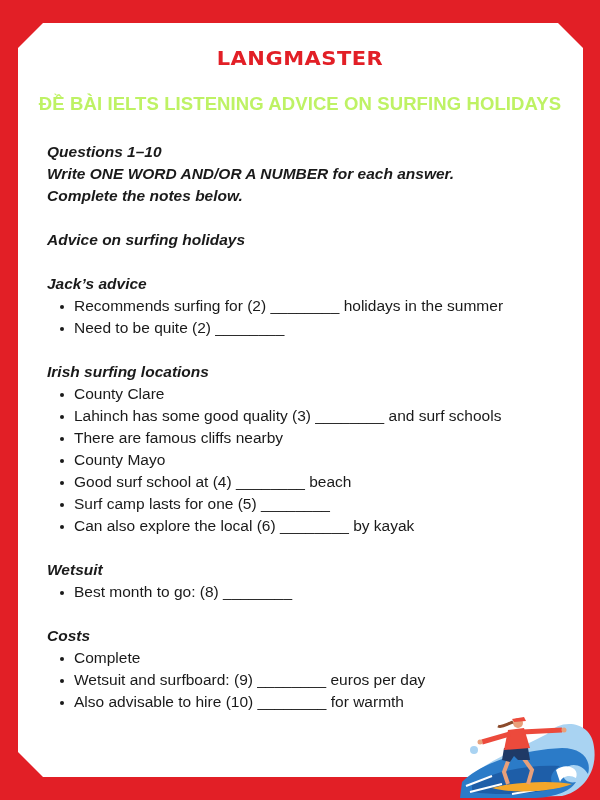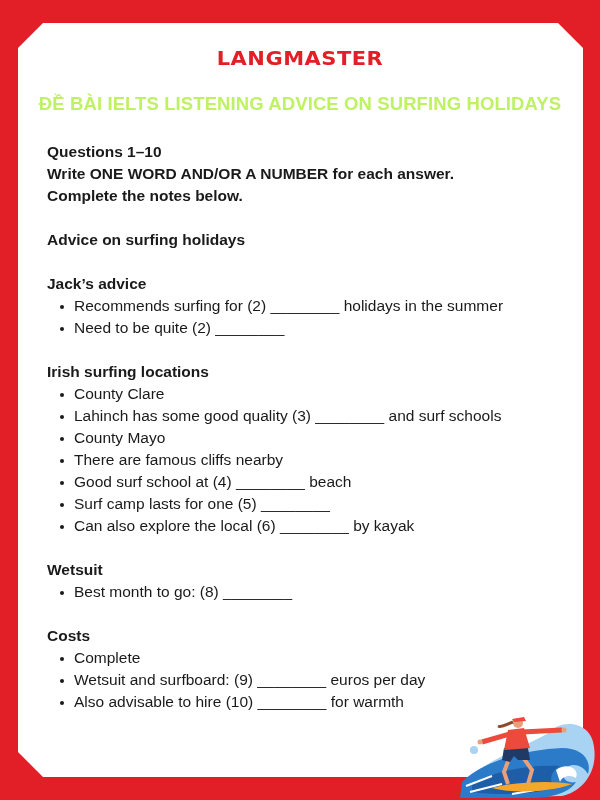--- a/index.html
+++ b/index.html
@@ -27,21 +27,21 @@
     position: absolute; top: 93px; left: 0; width: 600px;
     text-align: center;
     font-weight: bold; font-size: 18.5px;
     color: #bef264;
     letter-spacing: 0.1px;
   }
   .content {
     position: absolute; left: 47px; top: 141px; width: 520px;
     color: #1a1a1a; font-size: 15.5px;
   }
-  .bold { font-weight: bold; }
+  .bold { font-weight: bold; font-style: italic; }
   .line { height: 22px; line-height: 22px; white-space: nowrap; }
   .gap { height: 22px; }
   ul { margin: 0; padding: 0; list-style: none; }
   li {
     height: 22px; line-height: 22px; white-space: nowrap;
     padding-left: 27px; position: relative;
   }
   li::before {
     content: ""; position: absolute; left: 13px; top: 10px;
     width: 4px; height: 4px; border-radius: 50%; background: #1a1a1a;
@@ -70,22 +70,22 @@
   <ul>
     <li>Recommends surfing for (2) ________ holidays in the summer</li>
     <li>Need to be quite (2) ________</li>
   </ul>
   <div class="gap"></div>
 
   <div class="line bold">Irish surfing locations</div>
   <ul>
     <li>County Clare</li>
     <li>Lahinch has some good quality (3) ________ and surf schools</li>
+    <li>There are famous cliffs nearby</li>
     <li>County Mayo</li>
-    <li>There are famous cliffs nearby</li>
     <li>Good surf school at (4) ________ beach</li>
     <li>Surf camp lasts for one (5) ________</li>
     <li>Can also explore the local (6) ________ by kayak</li>
   </ul>
   <div class="gap"></div>
 
   <div class="line bold">Wetsuit</div>
   <ul>
     <li>Best month to go: (8) ________</li>
   </ul>

